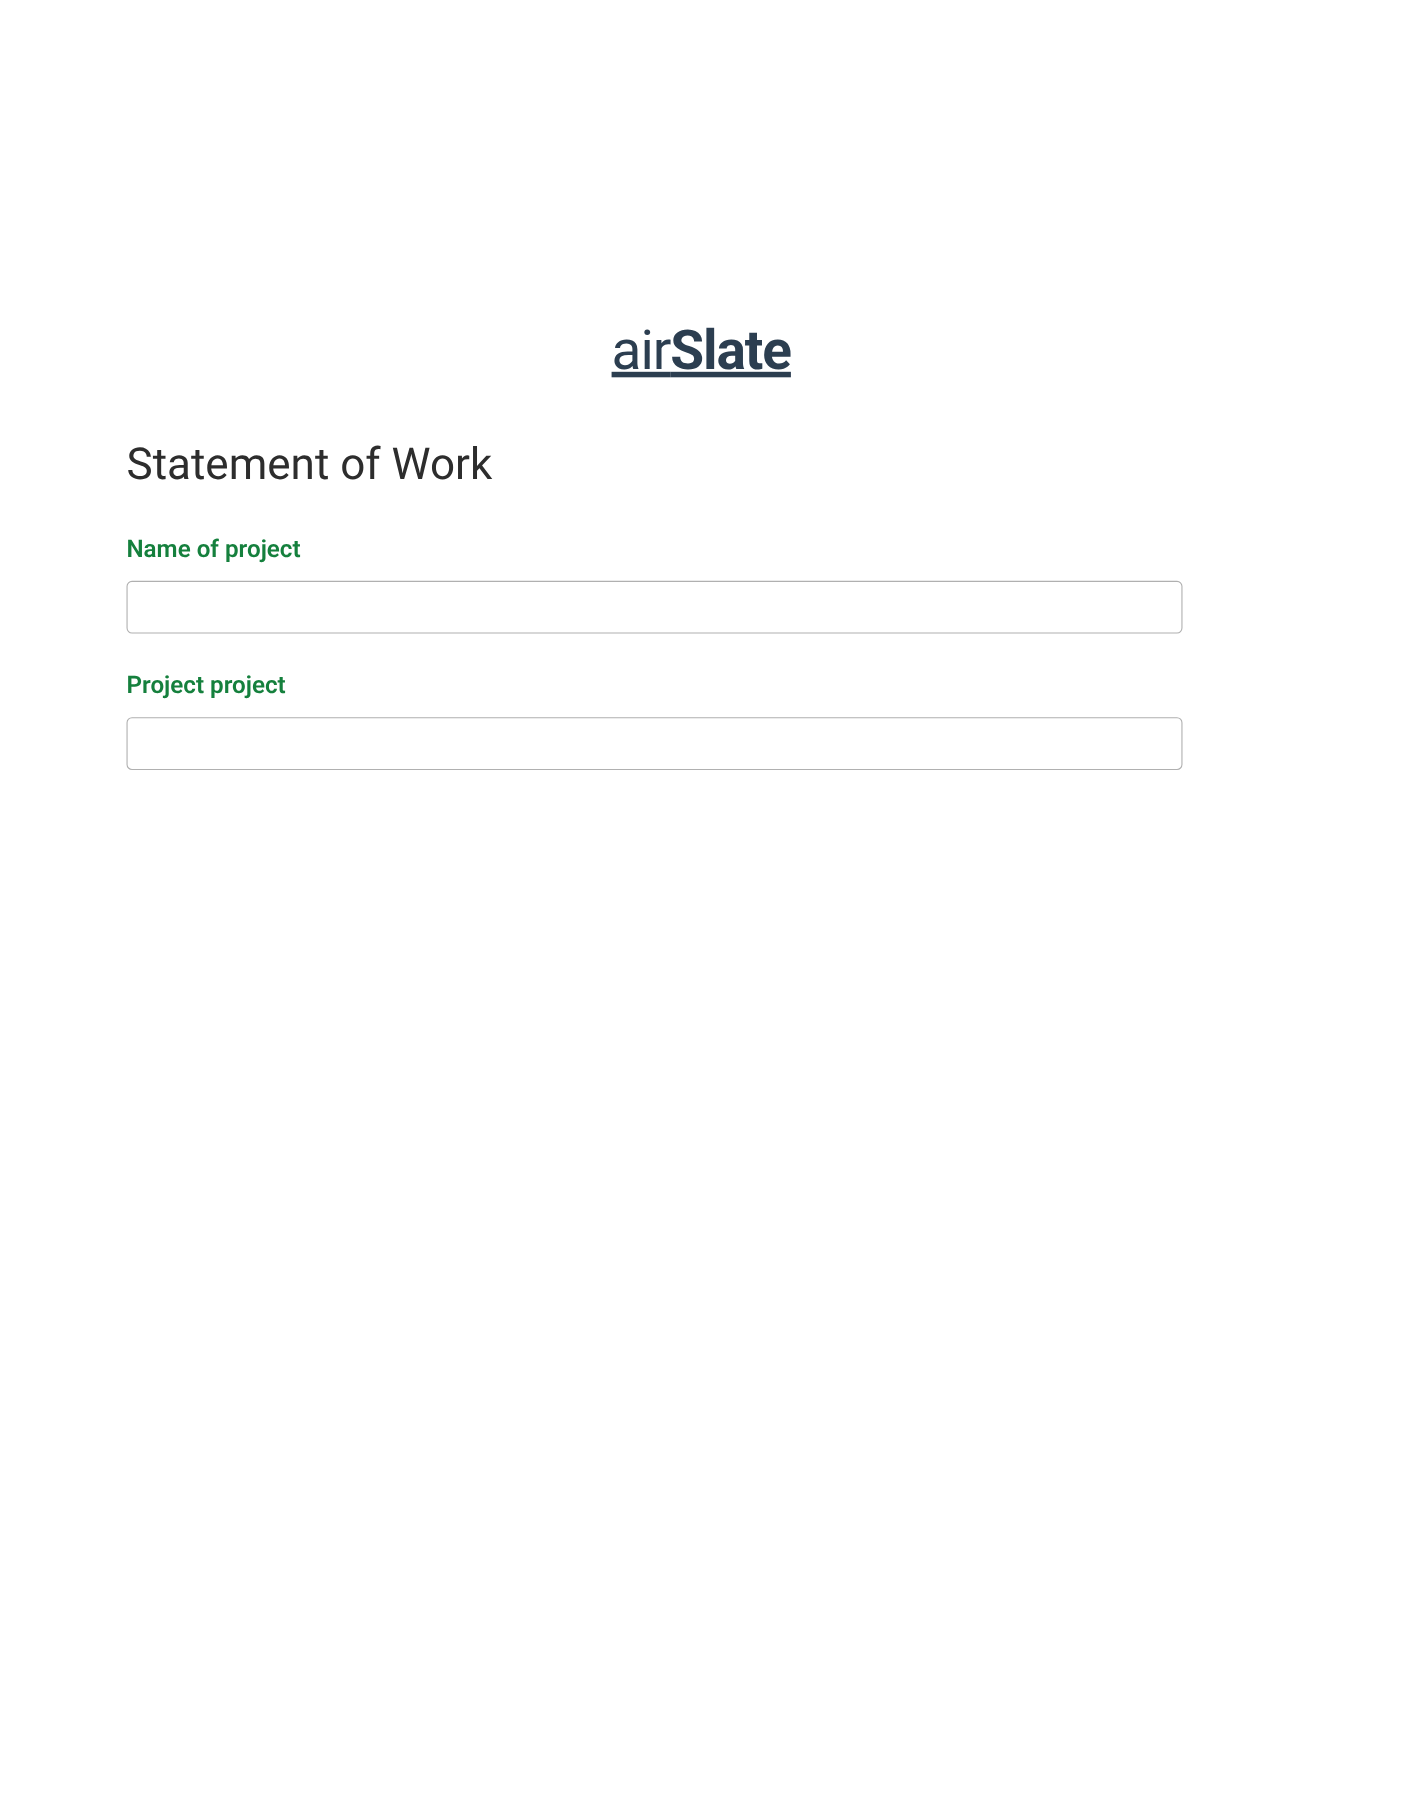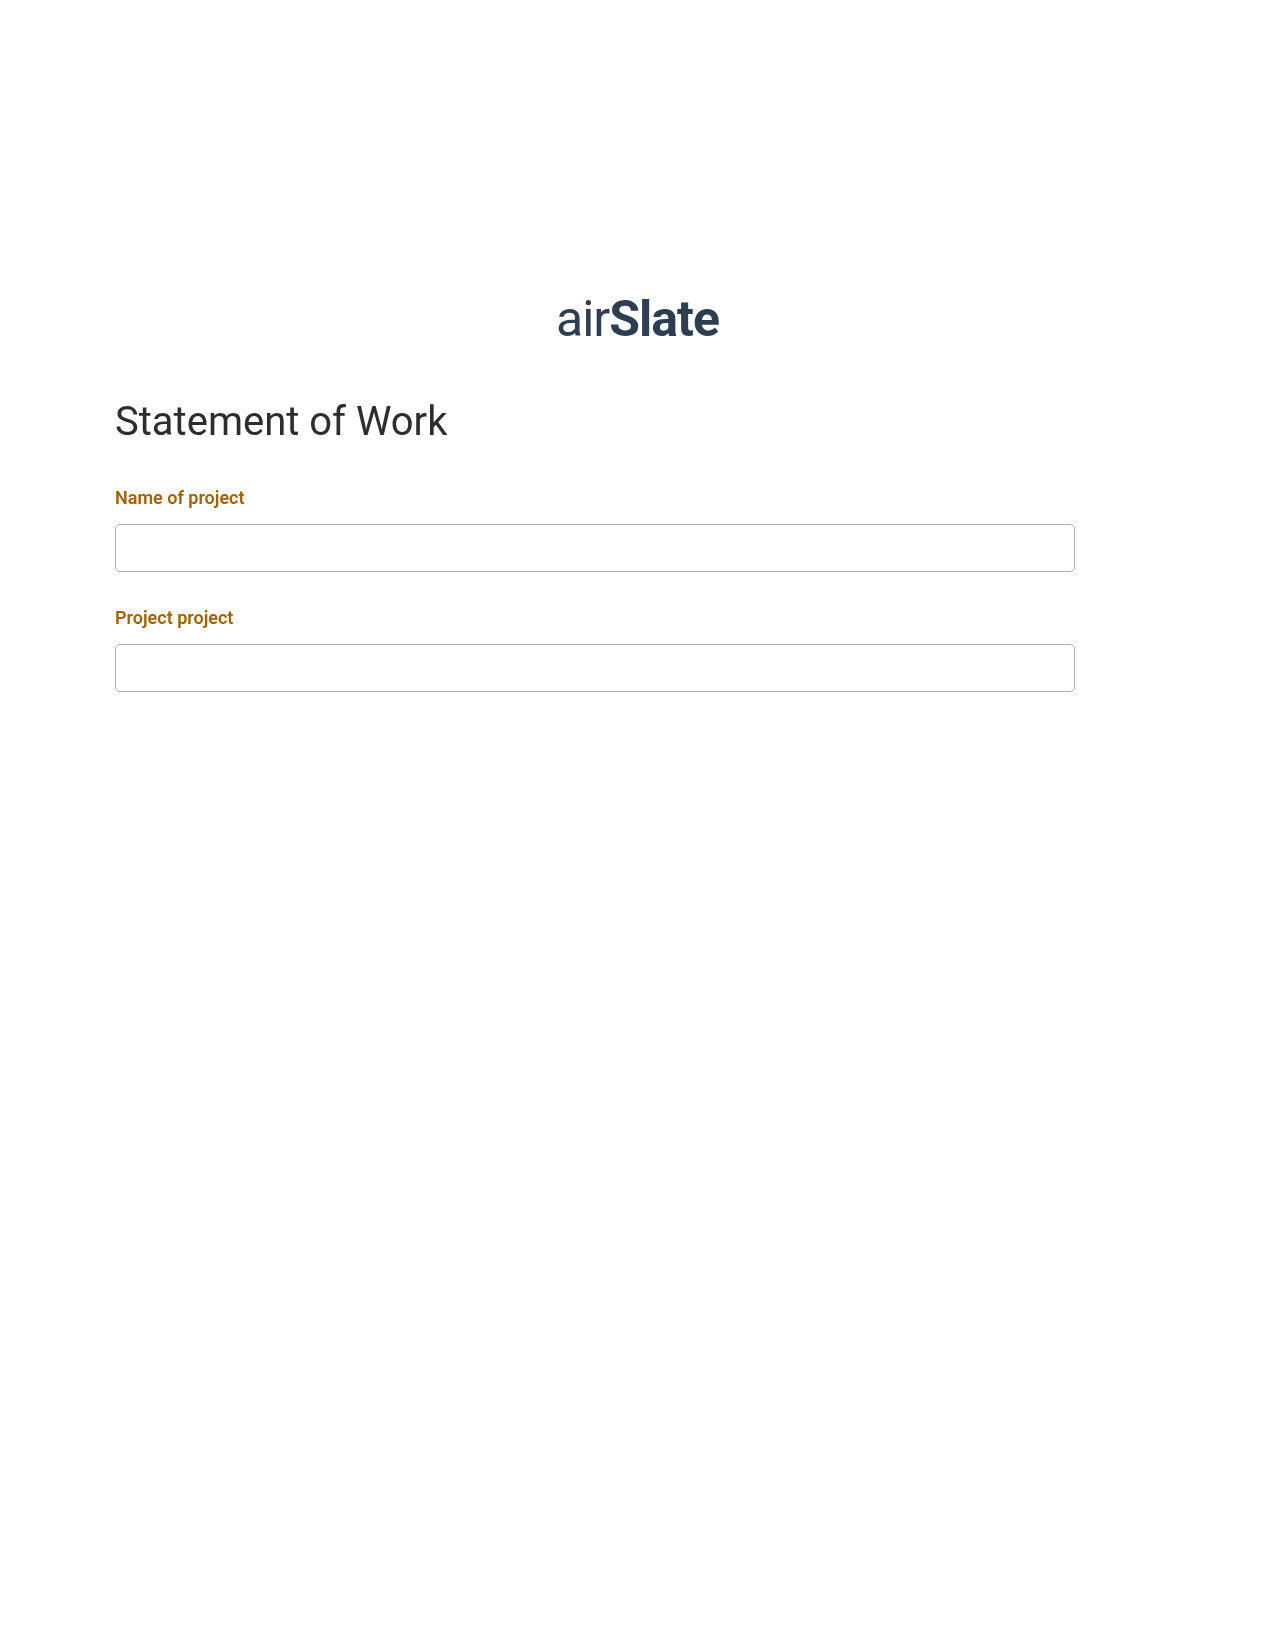--- a/index.html
+++ b/index.html
@@ -21,41 +21,42 @@
     }
     .logo {
       text-align: center;
       margin-bottom: 50px;
     }
     .logo-text {
       font-size: 50px;
       font-weight: 700;
       color: #2c3e50;
       letter-spacing: -1px;
+      text-decoration: underline;
     }
     .logo-air {
       font-weight: 400;
     }
     .logo-slate {
       font-weight: 700;
     }
     .title {
       font-size: 40px;
       font-weight: 400;
       color: #2d2d2d;
       margin-bottom: 42px;
     }
     .form-group {
       margin-bottom: 35px;
     }
     .form-label {
       display: block;
-      font-size: 18px;
+      font-size: 22px;
       font-weight: 600;
-      color: #a16207;
+      color: #15803d;
       margin-bottom: 16px;
     }
     .form-input {
       width: 960px;
       height: 48px;
       border: 1px solid #b0b0b0;
       border-radius: 5px;
       padding: 0 12px;
       font-size: 18px;
       background: #ffffff;

